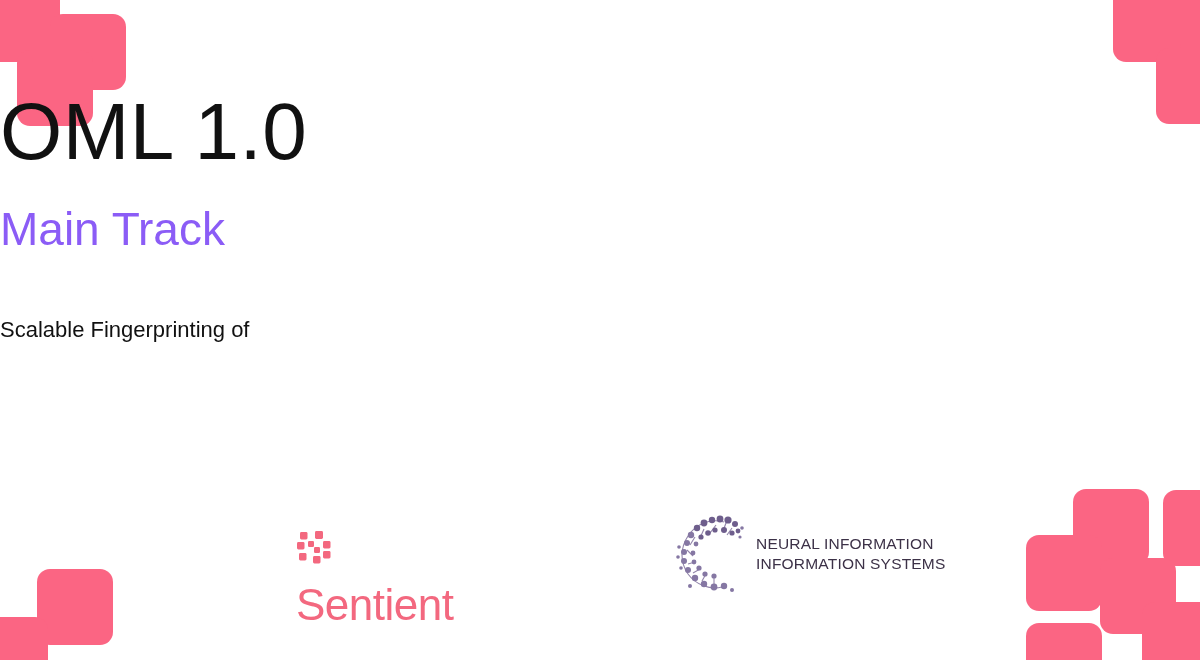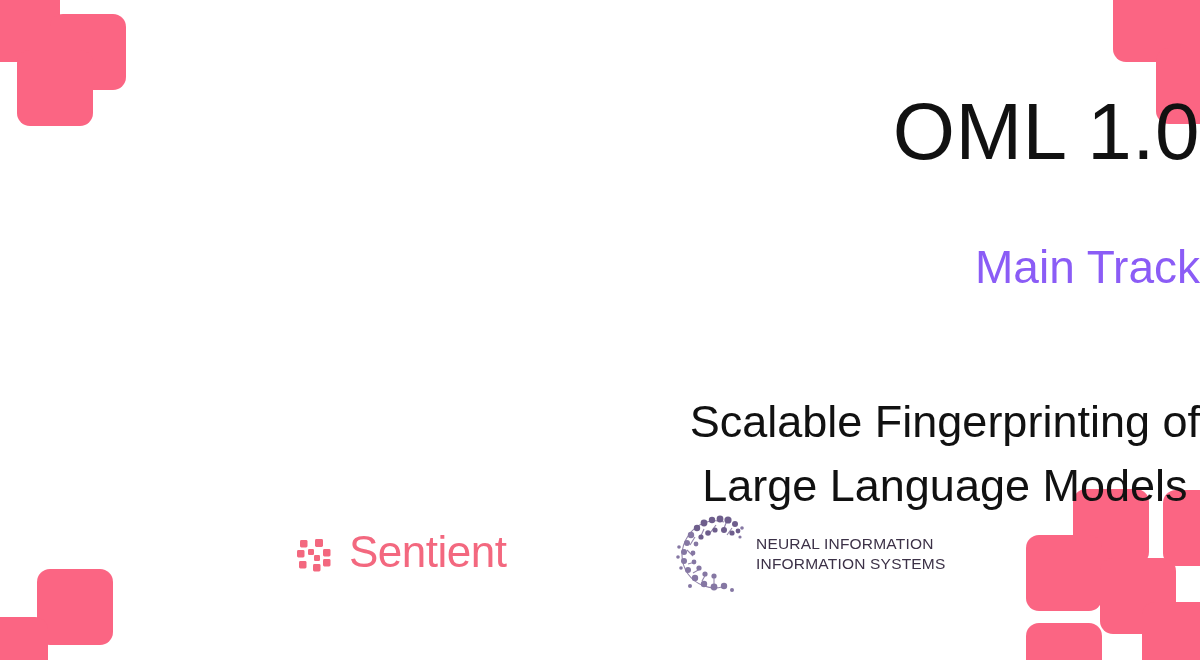--- a/index.html
+++ b/index.html
@@ -41,22 +41,21 @@
 
   
   .content {
     position: absolute;
     left: 0;
     top: 0;
     width: 1200px;
     height: 660px;
     display: flex;
     flex-direction: column;
-    align-items: flex-end;
-    gap: 38px;
+    align-items: flex-start;
   }
 
   .title {
     margin-top: 92px;
     font-size: 80px;
     line-height: 1.0;
     font-weight: 300;
     letter-spacing: 0.5px;
     color: #111111;
     text-align: center;
@@ -67,21 +66,21 @@
     font-size: 46px;
     line-height: 1.0;
     font-weight: 400;
     letter-spacing: 0px;
     color: #8b5cf6;
     text-align: center;
   }
 
   .paper-title {
     margin-top: 62px;
-    font-size: 45px;
+    font-size: 22px;
     line-height: 1.42;
     font-weight: 400;
     color: #111111;
     text-align: center;
   }
   .paper-title .pt-line { display: block; }
 
   
   .logos {
     position: absolute;
@@ -90,22 +89,23 @@
     width: 1200px;
     height: 110px;
   }
 
   
   .sentient-logo {
     position: absolute;
     left: 296px;
     top: 32px;
     display: flex;
-    align-items: flex-end;
+    align-items: flex-start;
     gap: 17px;
+    flex-direction: column;
   }
   .sentient-mark {
     width: 36px;
     height: 36px;
     display: block;
   }
   .sentient-word {
     font-size: 44px;
     line-height: 1;
     font-weight: 400;
@@ -170,21 +170,20 @@
   </div>
 
   <div class="content">
 
     <div class="title">OML 1.0</div>
 
     <div class="subtitle">Main Track</div>
 
     <div class="paper-title">
       <span class="pt-line">Scalable Fingerprinting of</span>
-      <span class="pt-line">Large Language Models</span>
     </div>
 
   </div>
 
   <div class="logos">
 
     <div class="sentient-logo">
       <span class="sentient-mark">
         <svg viewBox="0 0 36 36" width="36" height="36" aria-hidden="true">
           <g fill="#F3687F">

